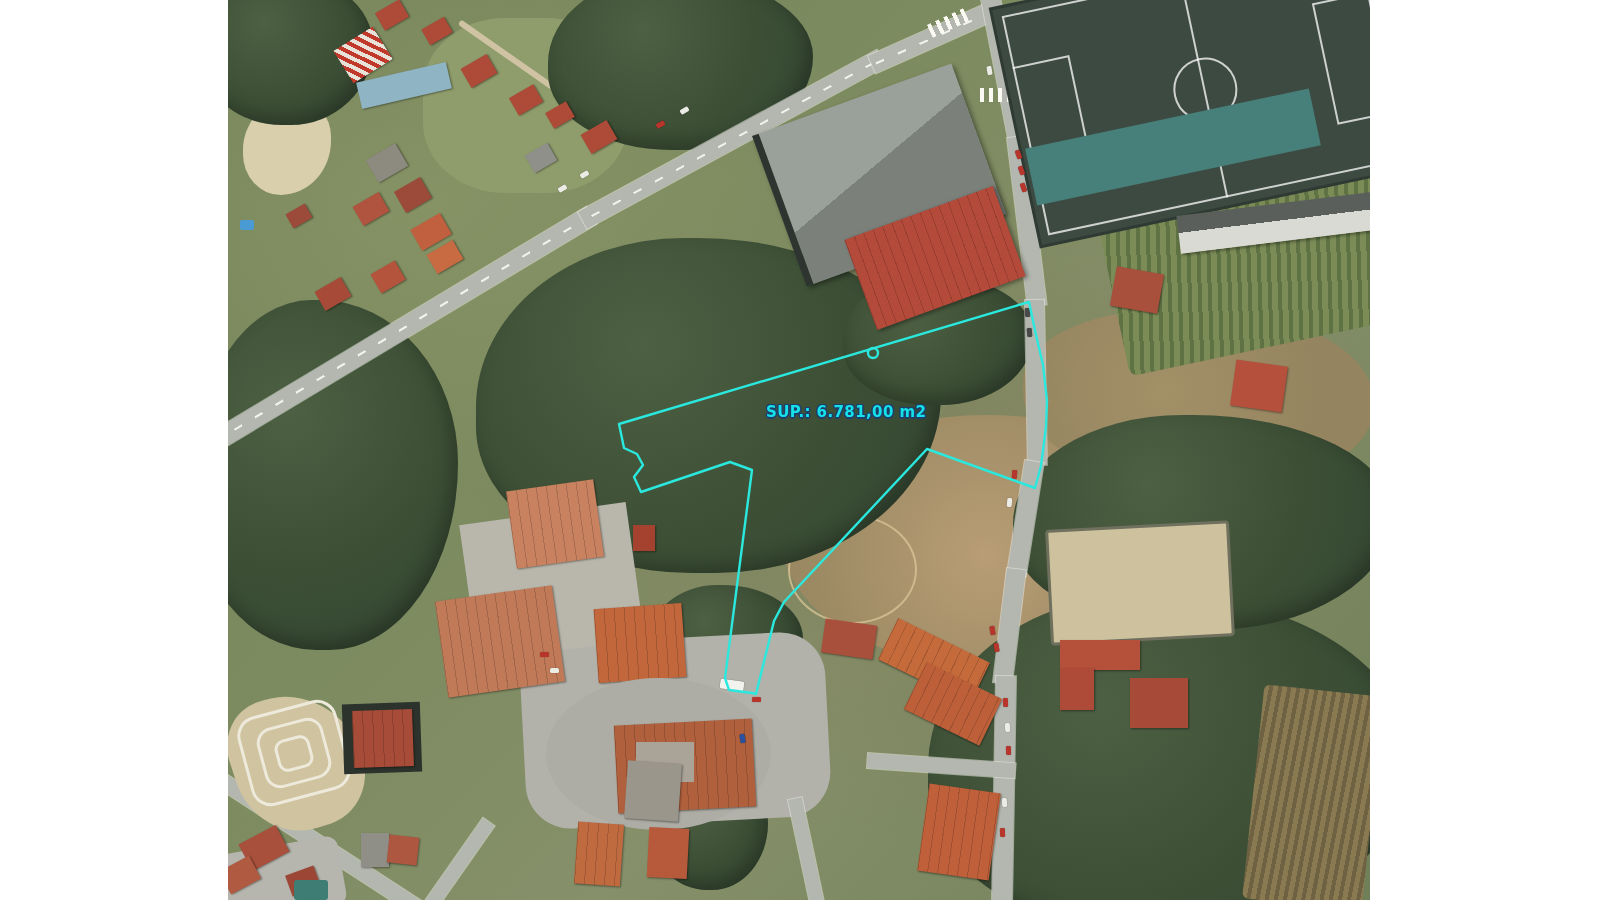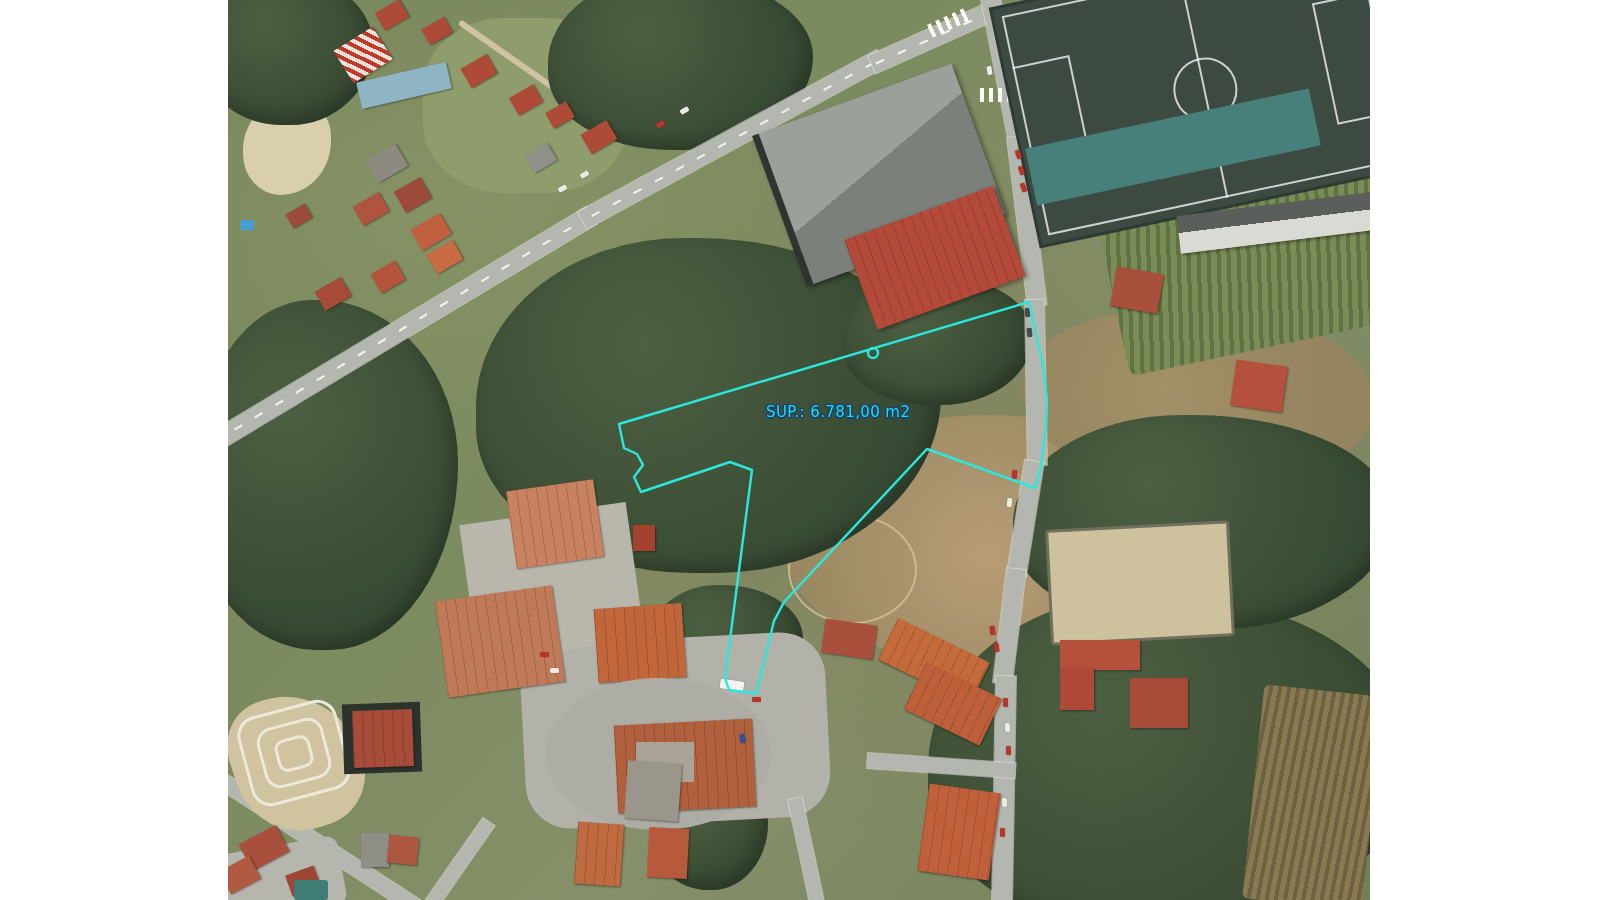--- a/index.html
+++ b/index.html
@@ -18,21 +18,21 @@
      background:radial-gradient(circle at 38% 32%, #5164466 0%, #46593d 40%, #33452e 78%);}
   .rd{position:absolute;background:#b4b7af;transform-origin:0 0;box-shadow:0 0 0 1px rgba(235,235,228,.55);}
   .rd .dash{position:absolute;left:3%;right:3%;top:50%;height:2px;margin-top:-1px;
      background:repeating-linear-gradient(90deg,#f2f3ec 0 9px,transparent 9px 24px);}
   .h{position:absolute;background:#ad4a38;box-shadow:1px 1px 2px rgba(0,0,0,.4);}
   .ridge{background-image:repeating-linear-gradient(90deg,rgba(0,0,0,.16) 0 1px,transparent 1px 10px);}
   .car{position:absolute;width:9px;height:5px;border-radius:1.5px;box-shadow:0 0 1px rgba(0,0,0,.5);}
   .cr{background:#b8352c}.cw{background:#ecece6}.cd{background:#474a48}.cb{background:#2a52a0}
   .stripes{background:repeating-linear-gradient(90deg,#fafaf2 0 4px,transparent 4px 9px);}
   #overlay-svg{position:absolute;left:0;top:0;width:1142px;height:900px;pointer-events:none;}
-  #area-label{position:absolute;left:538px;top:403px;font-size:15px;font-weight:normal;
+  #area-label{position:absolute;left:538px;top:403px;font-size:15px;font-weight:bold;
      letter-spacing:.4px;color:var(--label,#15e2e8);white-space:nowrap;
      text-shadow:-1.5px 0 var(--labelOutline,#1d3f6e),1.5px 0 var(--labelOutline,#1d3f6e),
        0 -1.5px var(--labelOutline,#1d3f6e),0 1.5px var(--labelOutline,#1d3f6e),
        -1px -1px var(--labelOutline,#1d3f6e),1px 1px var(--labelOutline,#1d3f6e),
        -1px 1px var(--labelOutline,#1d3f6e),1px -1px var(--labelOutline,#1d3f6e);}
   .margin{position:absolute;top:0;height:900px;background:#fff;}
 </style>
 </head>
 <body>
 

